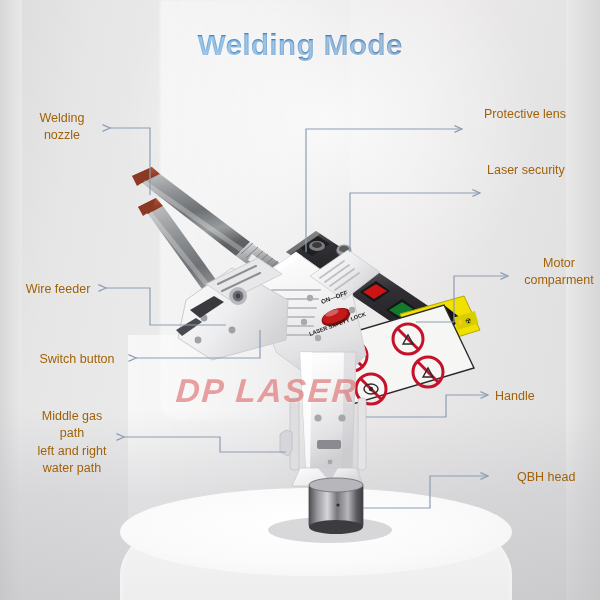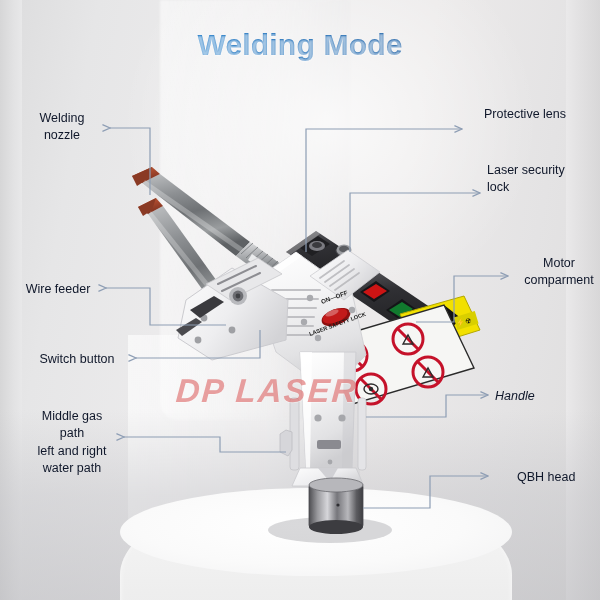--- a/index.html
+++ b/index.html
@@ -39,21 +39,21 @@
     background:radial-gradient(ellipse at 46% 42%,#ffffff 0%,#fafafa 55%,#f0f0f1 100%);}
 
   
   .title{position:absolute;left:0;top:28px;width:600px;text-align:center;
     font-size:30px;font-weight:bold;letter-spacing:.2px;
     background:linear-gradient(90deg,#1f86d8 0%,#1d7ccb 28%,#1f63a8 65%,#1d4f8d 100%);
     -webkit-background-clip:text;background-clip:text;color:transparent;
     text-shadow:0 1px 2px rgba(255,255,255,.6);}
 
   
-  .lbl{position:absolute;color:#0f172a;font-size:12.5px;line-height:1.38;}
+  .lbl{position:absolute;color:#a16207;font-size:12.5px;line-height:1.38;}
   .lbl.r{text-align:left;}
   .lbl.l{text-align:center;}
 
   
   #leaders{position:absolute;left:0;top:0;width:600px;height:600px;}
 
   
   #gun{position:absolute;left:0;top:0;width:600px;height:600px;}
 
   
@@ -375,29 +375,28 @@
     <div>left and right</div>
     <div>water path</div>
   </div>
 
   <div class="lbl r" style="left:468px;top:106px;width:130px;margin-left:16px;">
     <div>Protective lens</div>
   </div>
 
   <div class="lbl r" style="left:487px;top:162px;width:110px;">
     <div>Laser security</div>
-    <div>lock</div>
   </div>
 
   <div class="lbl r" style="left:516px;top:255px;width:86px;text-align:center;">
     <div>Motor</div>
     <div>comparment</div>
   </div>
 
-  <div class="lbl r" style="left:495px;top:388px;width:90px;font-style:italic;">
+  <div class="lbl r" style="left:495px;top:388px;width:90px;">
     <div>Handle</div>
   </div>
 
   <div class="lbl r" style="left:517px;top:469px;width:100px;">
     <div>QBH head</div>
   </div>
 
 </div>
 
 </body></html>

